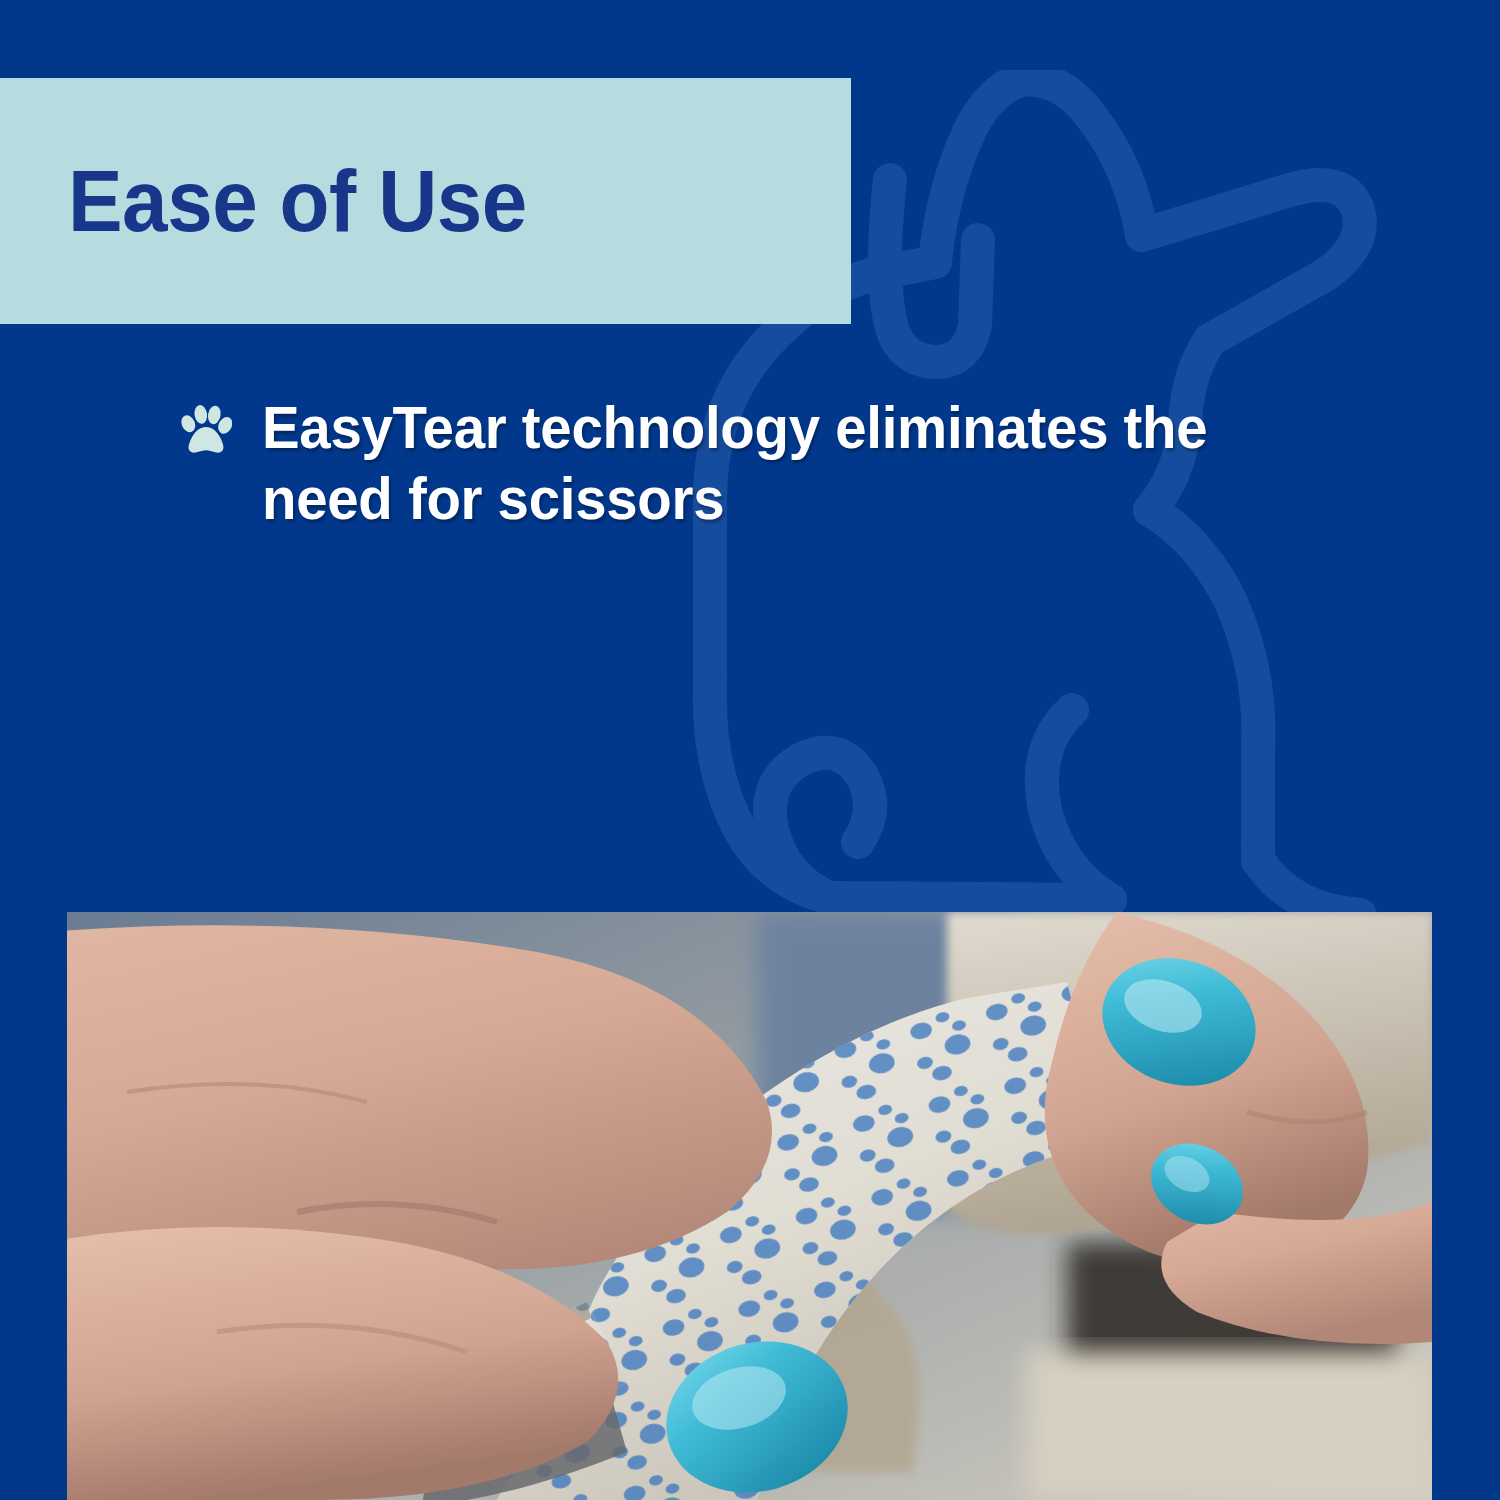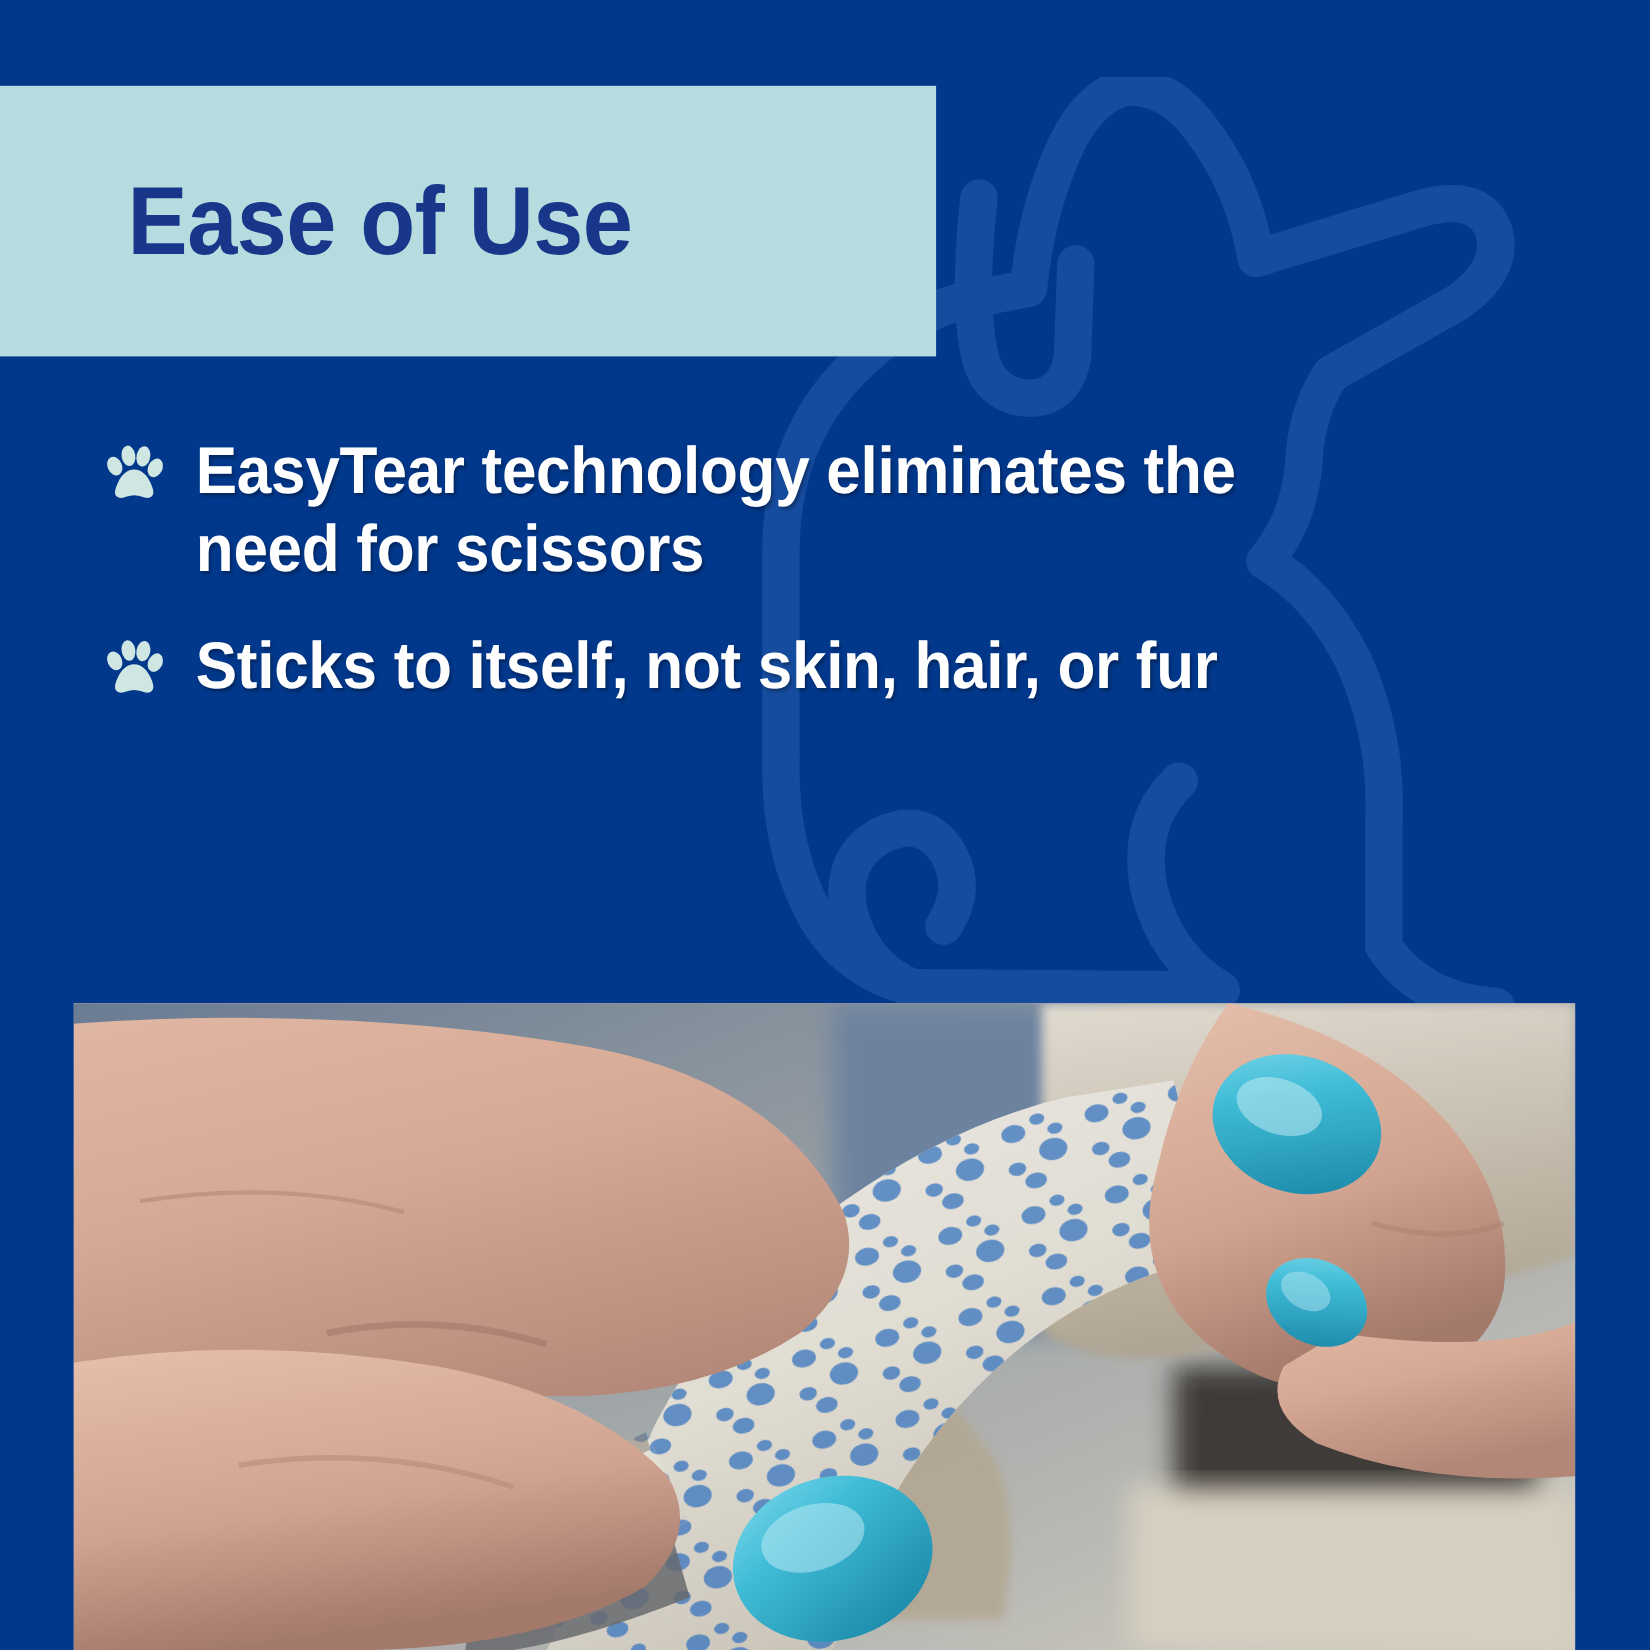--- a/index.html
+++ b/index.html
@@ -36,21 +36,21 @@
   #title-banner {
     position: absolute;
     left: 0;
     top: 78px;
     width: 851px;
     height: 246px;
     background: #b7dce0;
     display: flex;
     align-items: center;
     box-sizing: border-box;
-    padding-left: 116px;
+    padding-left: 68px;
   }
   #title-text {
     color: #18378a;
     font-size: 88px;
     font-weight: 700;
     letter-spacing: -0.5px;
     line-height: 1;
     white-space: nowrap;
     font-stretch: condensed;
     transform: scaleX(0.93);
@@ -61,20 +61,21 @@
   #bullet-list {
     position: absolute;
     left: 96px;
     top: 392px;
     width: 1340px;
   }
   .bullet-row {
     display: flex;
     align-items: flex-start;
     margin-bottom: 34px;
+    justify-content: center;
   }
   .bullet-row:last-child { margin-bottom: 0; }
 
   .paw-icon {
     flex: 0 0 auto;
     width: 52px;
     height: 52px;
     margin-top: 12px;
     margin-right: 30px;
   }
@@ -149,34 +150,20 @@
             <ellipse cx="66" cy="21" rx="12" ry="18" transform="rotate(11 66 21)"></ellipse>
             <ellipse cx="87" cy="41" rx="12.5" ry="17" transform="rotate(27 87 41)"></ellipse>
             <path d="M50 44c13 0 23 11 28 22 5 11 9 21 1 26-8 5-17-3-29-3s-21 8-29 3c-8-5-4-15 1-26 5-11 15-22 28-22z"></path>
           </g>
         </svg>
       </span>
       <span class="bullet-text wrap-two">EasyTear technology eliminates the need for scissors</span>
     </div>
 
 
-    <div class="bullet-row">
-      <span class="paw-icon">
-        <svg viewBox="0 0 100 100" xmlns="http://www.w3.org/2000/svg" aria-hidden="true">
-          <g fill="#CFE6E3">
-            <ellipse cx="16" cy="38" rx="12.5" ry="17" transform="rotate(-24 16 38)"></ellipse>
-            <ellipse cx="40" cy="20" rx="12" ry="18" transform="rotate(-9 40 20)"></ellipse>
-            <ellipse cx="66" cy="21" rx="12" ry="18" transform="rotate(11 66 21)"></ellipse>
-            <ellipse cx="87" cy="41" rx="12.5" ry="17" transform="rotate(27 87 41)"></ellipse>
-            <path d="M50 44c13 0 23 11 28 22 5 11 9 21 1 26-8 5-17-3-29-3s-21 8-29 3c-8-5-4-15 1-26 5-11 15-22 28-22z"></path>
-          </g>
-        </svg>
-      </span>
-      <span class="bullet-text">Sticks to itself, not skin, hair, or fur</span>
-    </div>
 
   </div>
 
   <div id="photo">
     <svg viewBox="0 0 1365 588" xmlns="http://www.w3.org/2000/svg" preserveAspectRatio="xMidYMid slice" aria-hidden="true">
       <defs>
         <linearGradient id="bgBlur" x1="0" y1="0" x2="1" y2="1">
           <stop offset="0%" stop-color="#6d7f96"></stop>
           <stop offset="38%" stop-color="#9aa2a6"></stop>
           <stop offset="100%" stop-color="#d8d3c6"></stop>

